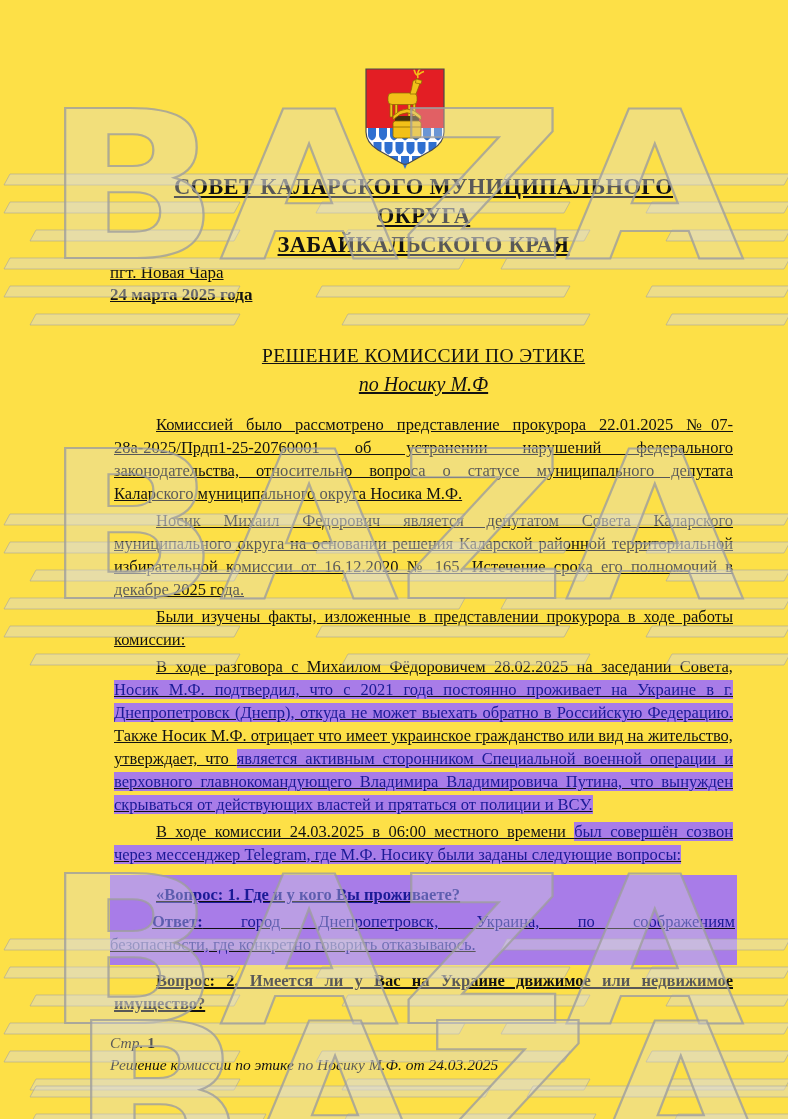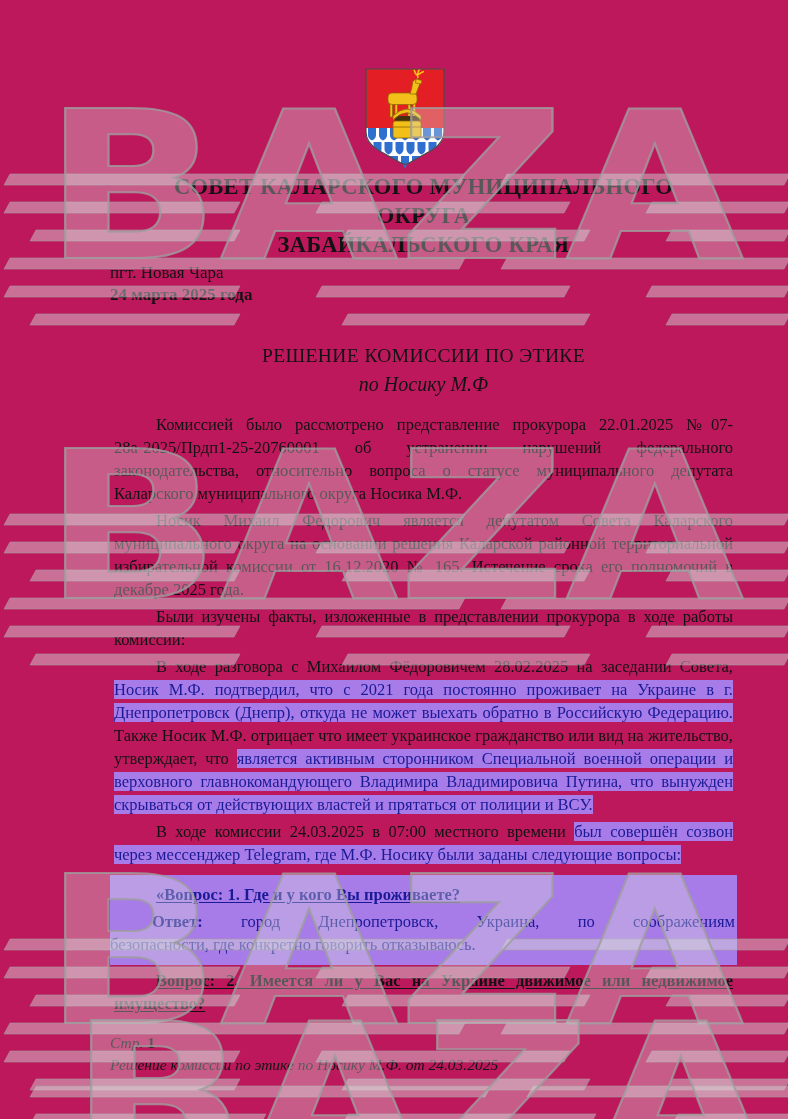--- a/index.html
+++ b/index.html
@@ -1,22 +1,23 @@
 <!DOCTYPE html>
 <html style="--hl: #a87ce8; --hlText: #1a1a96;"><head>
 <meta charset="utf-8">
 <style>
   html,body{margin:0;padding:0;background:#ffffff;}
   .page{
     position:relative;
     width:788px;height:1119px;
-    background:#be185d;
+    background:#fde047;
     overflow:hidden;
     font-family:"Liberation Serif","DejaVu Serif",serif;
     color:#121212;
+    text-decoration:underline;
   }
   .content{position:relative;z-index:1;padding:0 51px 0 110px;}
   
   .arms{position:absolute;left:362px;top:66px;z-index:2;}
   
   .org-block{margin-top:172px;text-align:center;font-weight:bold;font-size:22.5px;line-height:29px;letter-spacing:.3px;}
   .place-line{margin-top:4px;font-size:17px;line-height:20px;}
   .date-line{margin-top:2px;font-size:17px;line-height:20px;font-weight:bold;}
   .doc-heading{margin-top:40px;text-align:center;font-size:19.5px;line-height:22px;letter-spacing:.4px;}
   .doc-subheading{margin-top:8px;text-align:center;font-style:italic;font-size:20px;line-height:19px;}
@@ -138,21 +139,21 @@
     <div class="date-line">24 марта 2025 года</div>
 
     <div class="doc-heading">РЕШЕНИЕ КОМИССИИ ПО ЭТИКЕ</div>
     <div class="doc-subheading">по Носику М.Ф</div>
 
     <div class="body">
       <p><span>Комиссией было рассмотрено представление прокурора 22.01.2025 №07-28а-2025/Прдп1-25-20760001 об устранении нарушений федерального законодательства, относительно вопроса о статусе муниципального депутата Каларского муниципального округа Носика М.Ф.</span></p>
       <p><span>Носик Михаил Федорович является депутатом Совета Каларского муниципального округа на основании решения Каларской районной территориальной избирательной комиссии от 16.12.2020 № 165. Истечение срока его полномочий в декабре 2025 года.</span></p>
       <p><span>Были изучены факты, изложенные в представлении прокурора в ходе работы комиссии:</span></p>
       <p><span>В ходе разговора с Михаилом Фёдоровичем 28.02.2025 на заседании Совета, </span><span class="hl">Носик М.Ф. подтвердил, что с 2021 года постоянно проживает на Украине в г. Днепропетровск (Днепр), откуда не может выехать обратно в Российскую Федерацию.</span><span> Также Носик М.Ф. отрицает что имеет украинское гражданство или вид на жительство, утверждает, что </span><span class="hl">является активным сторонником Специальной военной операции и верховного главнокомандующего Владимира Владимировича Путина, что вынужден скрываться от действующих властей и прятаться от полиции и ВСУ.</span></p>
-      <p><span>В ходе комиссии 24.03.2025 в 07:00 местного времени </span><span class="hl">был совершён созвон через мессенджер Telegram, где М.Ф. Носику были заданы следующие вопросы:</span></p>
+      <p><span>В ходе комиссии 24.03.2025 в 06:00 местного времени </span><span class="hl">был совершён созвон через мессенджер Telegram, где М.Ф. Носику были заданы следующие вопросы:</span></p>
 
       <div class="qa-block">
         <p class="q1"><span class="b u">«Вопрос: 1. Где и у кого Вы проживаете?</span></p>
         <div class="a1-line1"><span class="b">Ответ:</span><span> город Днепропетровск, Украина, по соображениям</span></div>
         <div class="a1-line2"><span>безопасности, где конкретно говорить отказываюсь.</span></div>
       </div>
 
       <p class="q2"><span class="b u">Вопрос: 2.  Имеется ли у Вас на Украине движимое или недвижимое имущество?</span></p>
     </div>
   </div>

